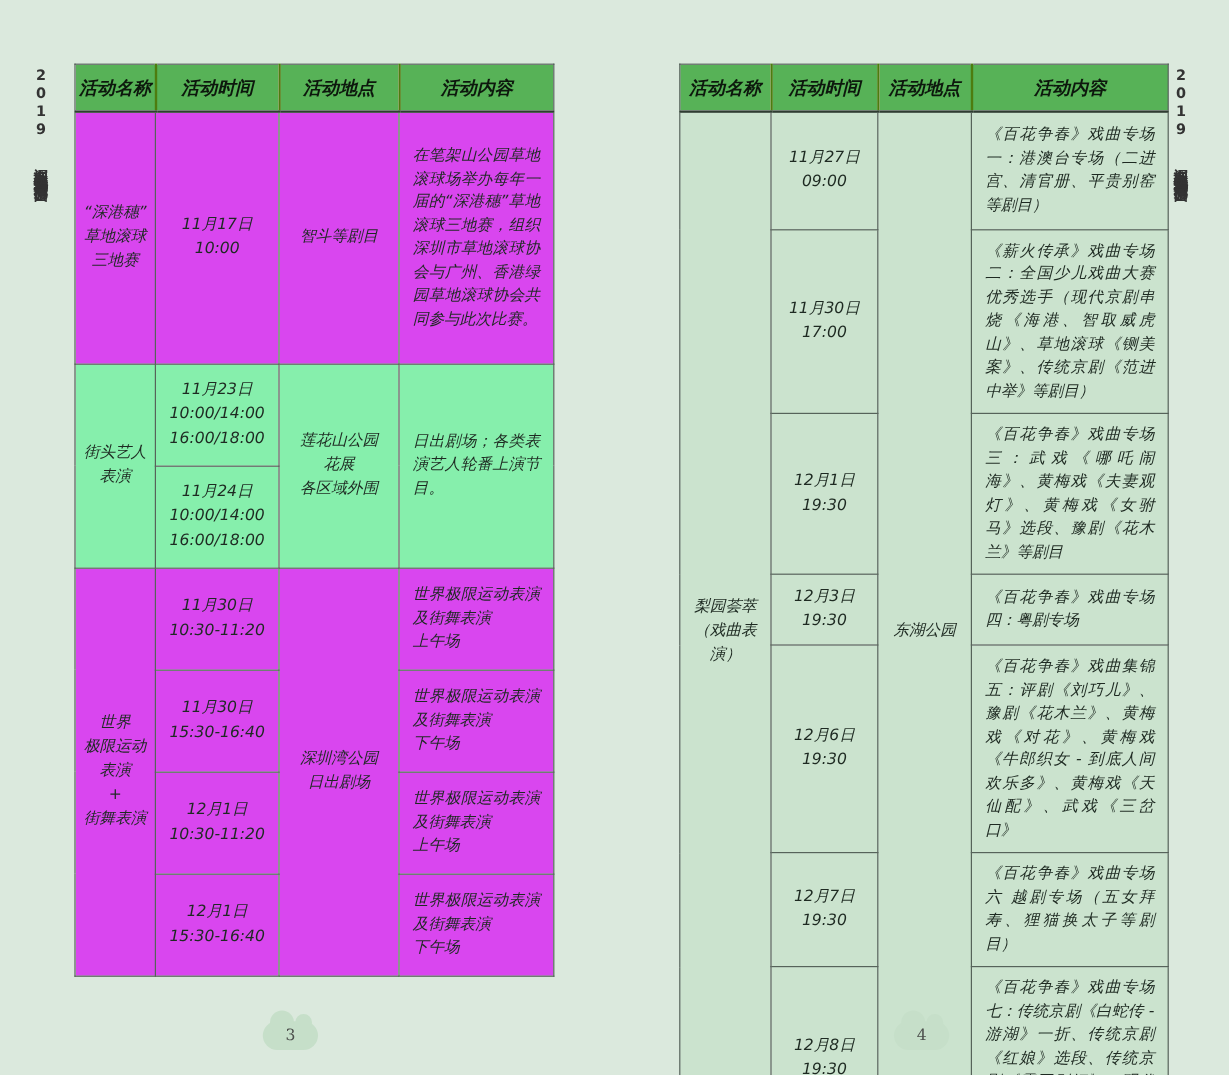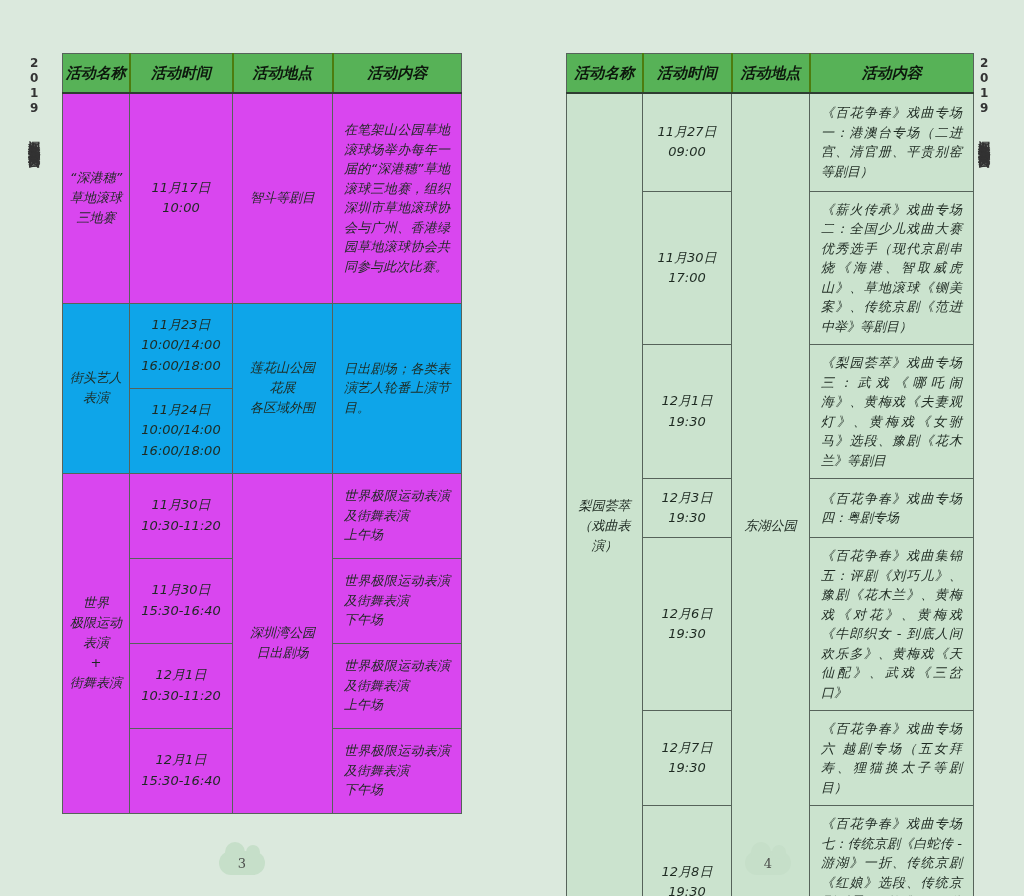--- a/index.html
+++ b/index.html
@@ -42,21 +42,21 @@
     color:#0d180d;
     font-weight:bold;
     font-size:15px;
     height:36px;
     text-align:center;
     border-bottom:2px solid #2f3d31;
   }
   .sched th + th{border-left:2px solid #4d7c0f;}
 
   .cell-blue{background:#d946ef;}
-  .cell-green{background:#0ea5e9;}
+  .cell-green{background:#86efac;}
   .cell-green-r{background:#cbe3ce;}
 
   .c{ 
     text-align:center;
     white-space:pre-line;
     line-height:1.55;
     padding:2px 3px;
   }
   .content{
     text-align:justify;
@@ -208,21 +208,21 @@
         <td class="cell-green-r content">《百花争春》戏曲专场一：港澳台专场（二进宫、清官册、平贵别窑等剧目）</td>
       </tr>
       <tr class="rr2">
         <td class="cell-green-r c">11月30日
 17:00</td>
         <td class="cell-green-r content">《薪火传承》戏曲专场二：全国少儿戏曲大赛优秀选手（现代京剧串烧《海港、智取威虎山》、草地滚球《铡美案》、传统京剧《范进中举》等剧目）</td>
       </tr>
       <tr class="rr3">
         <td class="cell-green-r c">12月1日
 19:30</td>
-        <td class="cell-green-r content">《梨园荟萃》戏曲专场三：武戏《哪吒闹海》、黄梅戏《夫妻观灯》、黄梅戏《女驸马》选段、豫剧《花木兰》等剧目</td>
+        <td class="cell-green-r content">《百花争春》戏曲专场三：武戏《哪吒闹海》、黄梅戏《夫妻观灯》、黄梅戏《女驸马》选段、豫剧《花木兰》等剧目</td>
       </tr>
       <tr class="rr4">
         <td class="cell-green-r c">12月3日
 19:30</td>
         <td class="cell-green-r content">《百花争春》戏曲专场四：粤剧专场</td>
       </tr>
       <tr class="rr5">
         <td class="cell-green-r c">12月6日
 19:30</td>
         <td class="cell-green-r content">《百花争春》戏曲集锦五：评剧《刘巧儿》、豫剧《花木兰》、黄梅戏《对花》、黄梅戏《牛郎织女 - 到底人间欢乐多》、黄梅戏《天仙配》、武戏《三岔口》</td>

